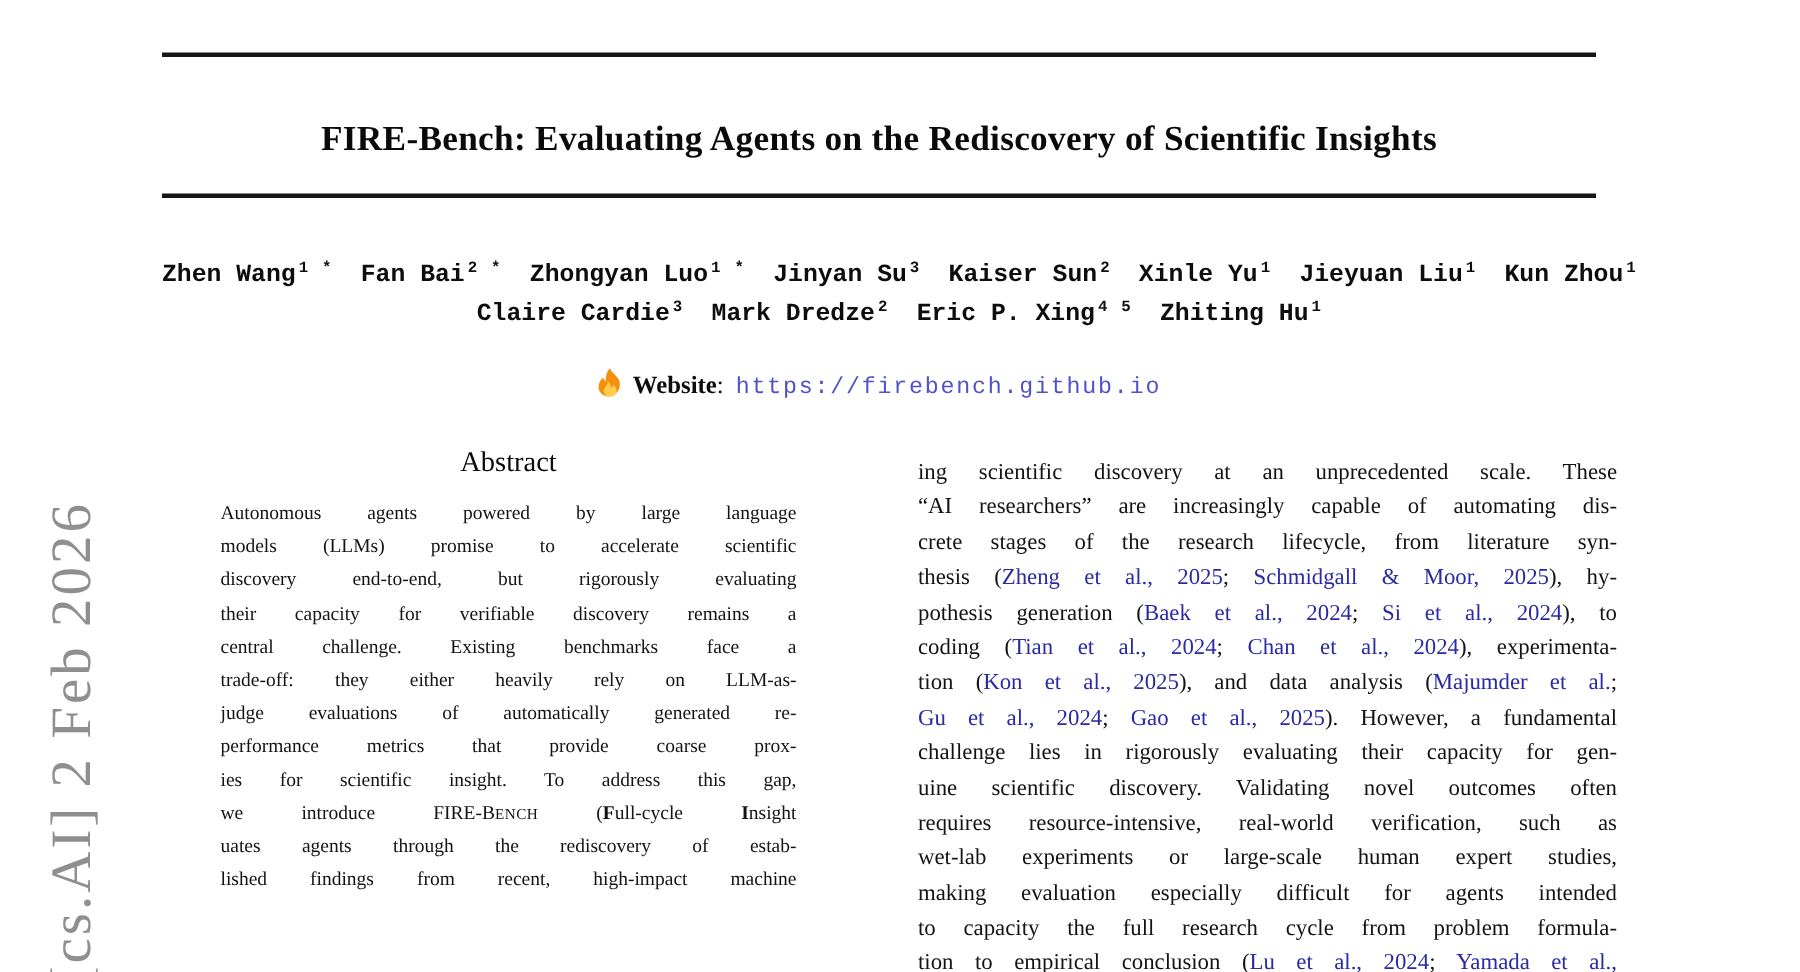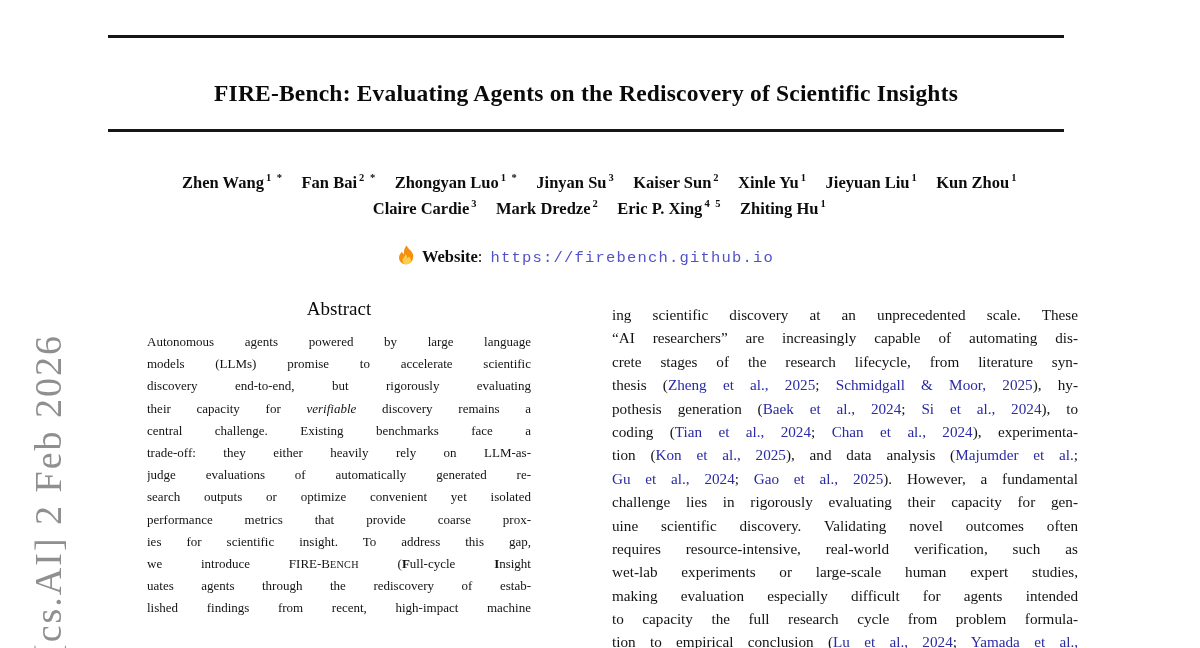--- a/index.html
+++ b/index.html
@@ -7,37 +7,37 @@
         font-family:"Liberation Serif",serif;color:#131313;}
   .rule{position:absolute;left:108px;width:956px;height:2.5px;background:#161616;}
   .rule-top{top:35px;}
   .rule-mid{top:129px;}
   .title{position:absolute;top:80px;left:108px;width:956px;margin:0;text-align:center;
          font-size:23.5px;font-weight:bold;color:#0a0a0a;letter-spacing:0.2px;}
   .authors{position:absolute;left:50px;width:1100px;text-align:center;font-weight:bold;
            font-size:16.5px;white-space:nowrap;color:#0d0d0d;}
   .authors-1{top:172px;}
   .authors-2{top:198px;}
-  .author{margin:0 9px;}
+  .author{margin:0 9px;font-family:Liberation Mono, monospace;}
   .author sup{font-size:10.5px;font-weight:bold;margin-left:2px;letter-spacing:1.5px;}
   .website{position:absolute;top:245px;left:108px;width:956px;text-align:center;font-size:16.5px;}
   .flame{display:inline-block;vertical-align:-4px;margin-right:7px;}
   .flame svg{width:17px;height:21px;display:inline-block;}
   .wlabel{font-weight:bold;color:#0d0d0d;}
   .wcolon{color:#0d0d0d;}
   .wurl{font-family:Liberation Mono, monospace;font-size:15.5px;
         color:#5252c8;letter-spacing:1.2px;margin-left:4px;}
   .abstract-col{position:absolute;left:147px;top:298px;width:384px;}
   .abstract-heading{text-align:center;font-weight:normal;font-size:19px;line-height:21px;
                     margin-bottom:12px;color:#0a0a0a;}
   .abstract-body .line{font-size:13px;line-height:22.2px;height:22.2px;}
   .right-col{position:absolute;left:612px;top:303px;width:466px;}
   .right-col .line{font-size:15.2px;line-height:23.4px;height:23.4px;}
   .line{text-align:justify;text-align-last:justify;overflow:hidden;color:#131313;}
-  .seg-i{font-style:italic;}
+  .seg-i{}
   .seg-b{font-weight:bold;}
   .seg-sc{font-size:78%;letter-spacing:0.3px;}
   .seg-c{color:#2a2aa4;}
   .arxiv{position:absolute;left:26px;top:657px;transform-origin:0 0;transform:rotate(-90deg);
          white-space:nowrap;font-size:38px;letter-spacing:2px;color:#8f8f8f;
          font-family:"Liberation Serif",serif;}
 </style>
 </head>
 <body>
 
@@ -64,21 +64,20 @@
   <div class="abstract-col">
     <div class="abstract-heading">Abstract</div>
     <div class="abstract-body">
         <div class="line"><span class="seg-n">Autonomous agents powered by large language</span></div>
         <div class="line"><span class="seg-n">models (LLMs) promise to accelerate scientific</span></div>
         <div class="line"><span class="seg-n">discovery end-to-end, but rigorously evaluating</span></div>
         <div class="line"><span class="seg-n">their capacity for </span><span class="seg-i">verifiable</span><span class="seg-n"> discovery remains a</span></div>
         <div class="line"><span class="seg-n">central challenge. Existing benchmarks face a</span></div>
         <div class="line"><span class="seg-n">trade-off: they either heavily rely on LLM-as-</span></div>
         <div class="line"><span class="seg-n">judge evaluations of automatically generated re-</span></div>
-        <div class="line"><span class="seg-n">search outputs or optimize convenient yet isolated</span></div>
         <div class="line"><span class="seg-n">performance metrics that provide coarse prox-</span></div>
         <div class="line"><span class="seg-n">ies for scientific insight. To address this gap,</span></div>
         <div class="line"><span class="seg-n">we introduce FIRE-B</span><span class="seg-sc">ENCH</span><span class="seg-n"> (</span><span class="seg-b">F</span><span class="seg-n">ull-cycle </span><span class="seg-b">I</span><span class="seg-n">nsight</span></div>
         <div class="line"><span class="seg-n">uates agents through the rediscovery of estab-</span></div>
         <div class="line"><span class="seg-n">lished findings from recent, high-impact machine</span></div>
       </div>
   </div>
 
   <div class="right-col">
       <div class="line"><span class="seg-n">ing scientific discovery at an unprecedented scale. These</span></div>

